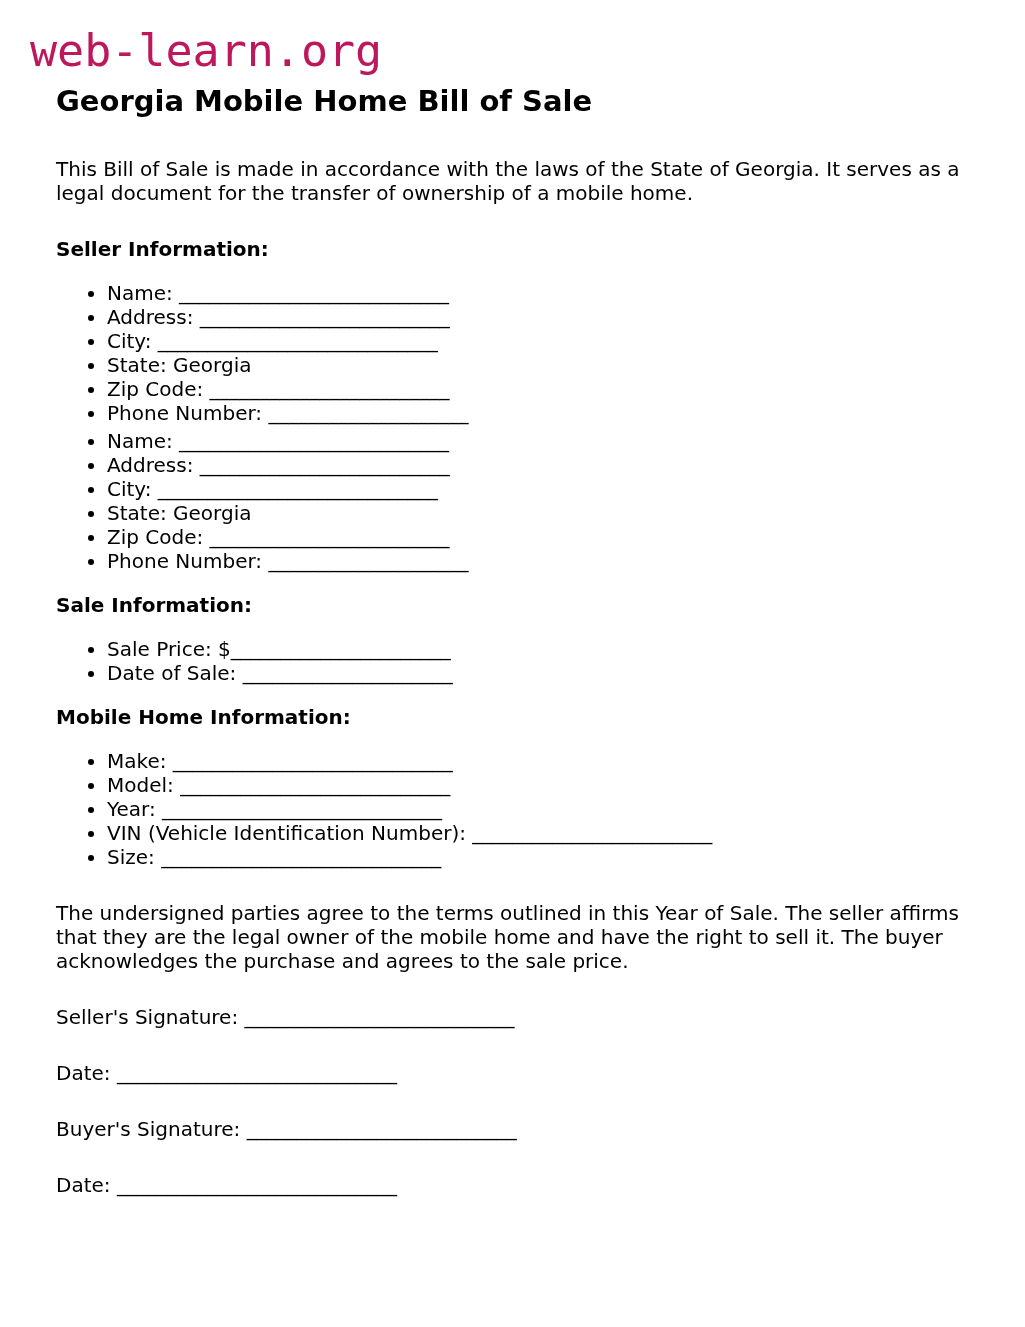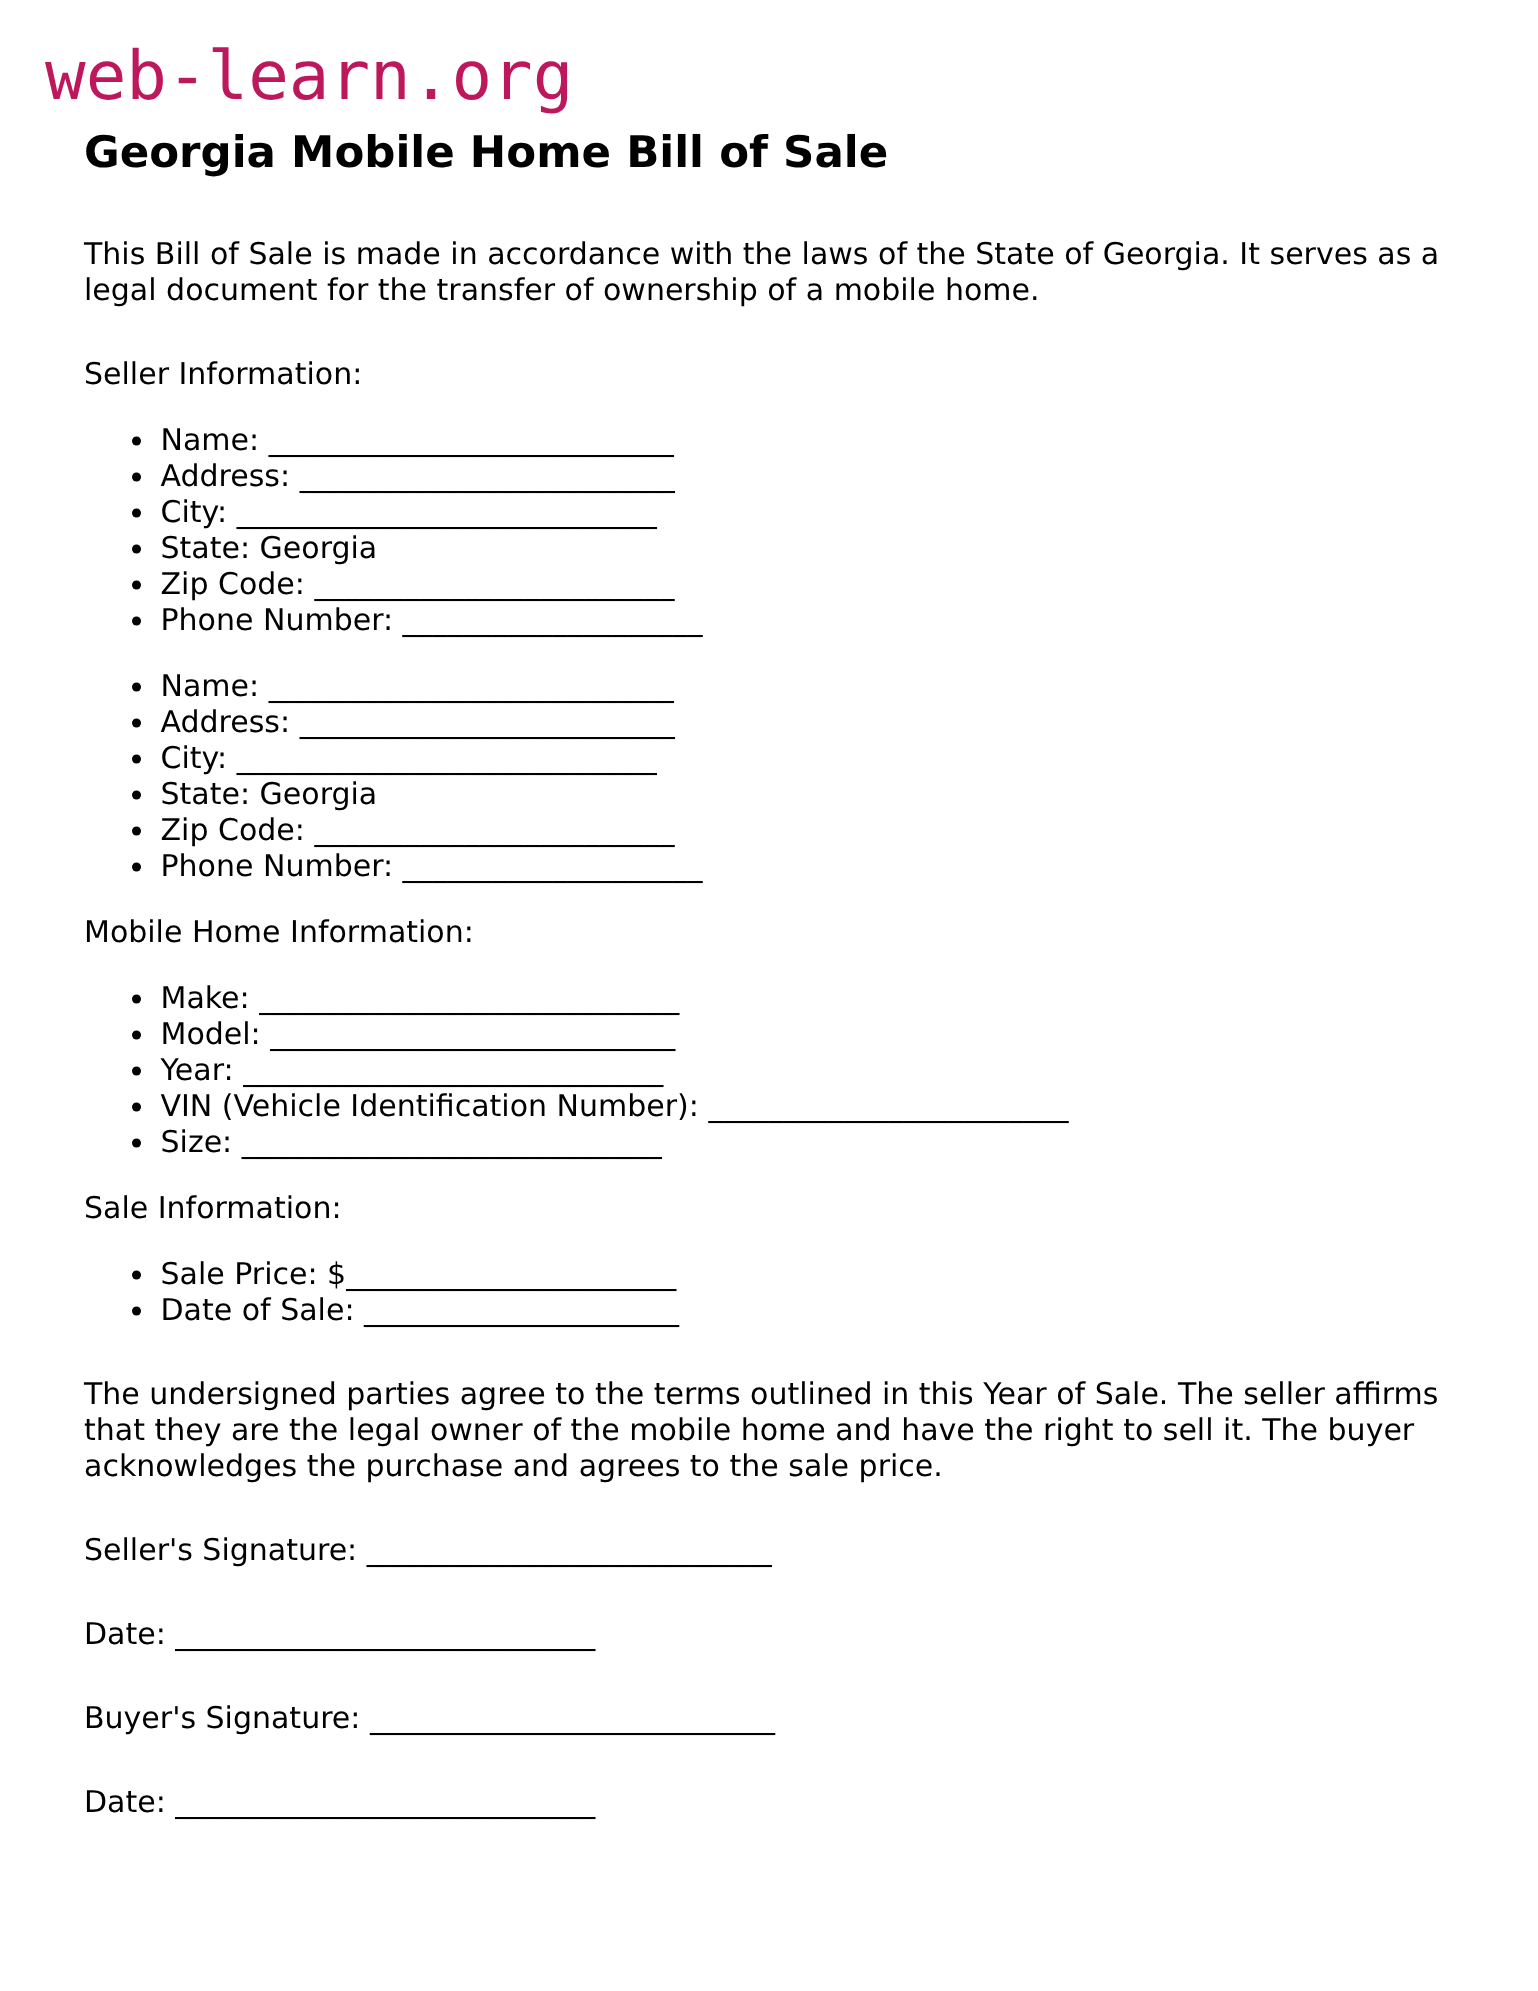--- a/index.html
+++ b/index.html
@@ -26,25 +26,25 @@
   h1 {
     font-size: 29px;
     line-height: 48px;
     font-weight: bold;
     margin: 0 0 4px 0;
   }
   p { margin: 32px 0; }
   h3 {
     font-size: 20px;
     line-height: 24px;
-    font-weight: normal;
+    font-weight: bold;
     margin: 20px 0;
   }
   ul {
-    margin: 20px 0;
+    margin: 4px 0;
     padding-left: 51px;
     list-style: disc;
   }
   li { line-height: 24px; }
   .sig { font-weight: normal; }
   .line, .lbl, .value { white-space: pre; }
 </style>
 </head>
 <body>
 
@@ -71,35 +71,35 @@
       <li><span class="lbl">Name:</span> <span class="value"></span><span class="line">___________________________</span></li>
       <li><span class="lbl">Address:</span> <span class="value"></span><span class="line">_________________________</span></li>
       <li><span class="lbl">City:</span> <span class="value"></span><span class="line">____________________________</span></li>
       <li><span class="lbl">State:</span> <span class="value">Georgia</span><span class="line"></span></li>
       <li><span class="lbl">Zip Code:</span> <span class="value"></span><span class="line">________________________</span></li>
       <li><span class="lbl">Phone Number:</span> <span class="value"></span><span class="line">____________________</span></li>
     </ul>
   </section>
 
   <section>
+    <h3>Sale Information:</h3>
+    <ul>
+      <li><span class="lbl">Sale Price:</span> <span class="line">$______________________</span></li>
+      <li><span class="lbl">Date of Sale:</span> <span class="line">_____________________</span></li>
+    </ul>
+  </section>
+
+  <section>
     <h3>Mobile Home Information:</h3>
     <ul>
       <li><span class="lbl">Make:</span> <span class="line">____________________________</span></li>
       <li><span class="lbl">Model:</span> <span class="line">___________________________</span></li>
       <li><span class="lbl">Year:</span> <span class="line">____________________________</span></li>
       <li><span class="lbl">VIN (Vehicle Identification Number):</span> <span class="line">________________________</span></li>
       <li><span class="lbl">Size:</span> <span class="line">____________________________</span></li>
-    </ul>
-  </section>
-
-  <section>
-    <h3>Sale Information:</h3>
-    <ul>
-      <li><span class="lbl">Sale Price:</span> <span class="line">$______________________</span></li>
-      <li><span class="lbl">Date of Sale:</span> <span class="line">_____________________</span></li>
     </ul>
   </section>
 
   <p>The undersigned parties agree to the terms outlined in this Year of Sale. The seller affirms that they are the legal owner of the mobile home and have the right to sell it. The buyer acknowledges the purchase and agrees to the sale price.</p>
 
   <p class="sig"><span class="lbl">Seller's Signature:</span> <span class="line">___________________________</span></p>
   <p class="sig"><span class="lbl">Date:</span> <span class="line">____________________________</span></p>
   <p class="sig"><span class="lbl">Buyer's Signature:</span> <span class="line">___________________________</span></p>
   <p class="sig"><span class="lbl">Date:</span> <span class="line">____________________________</span></p>
 

